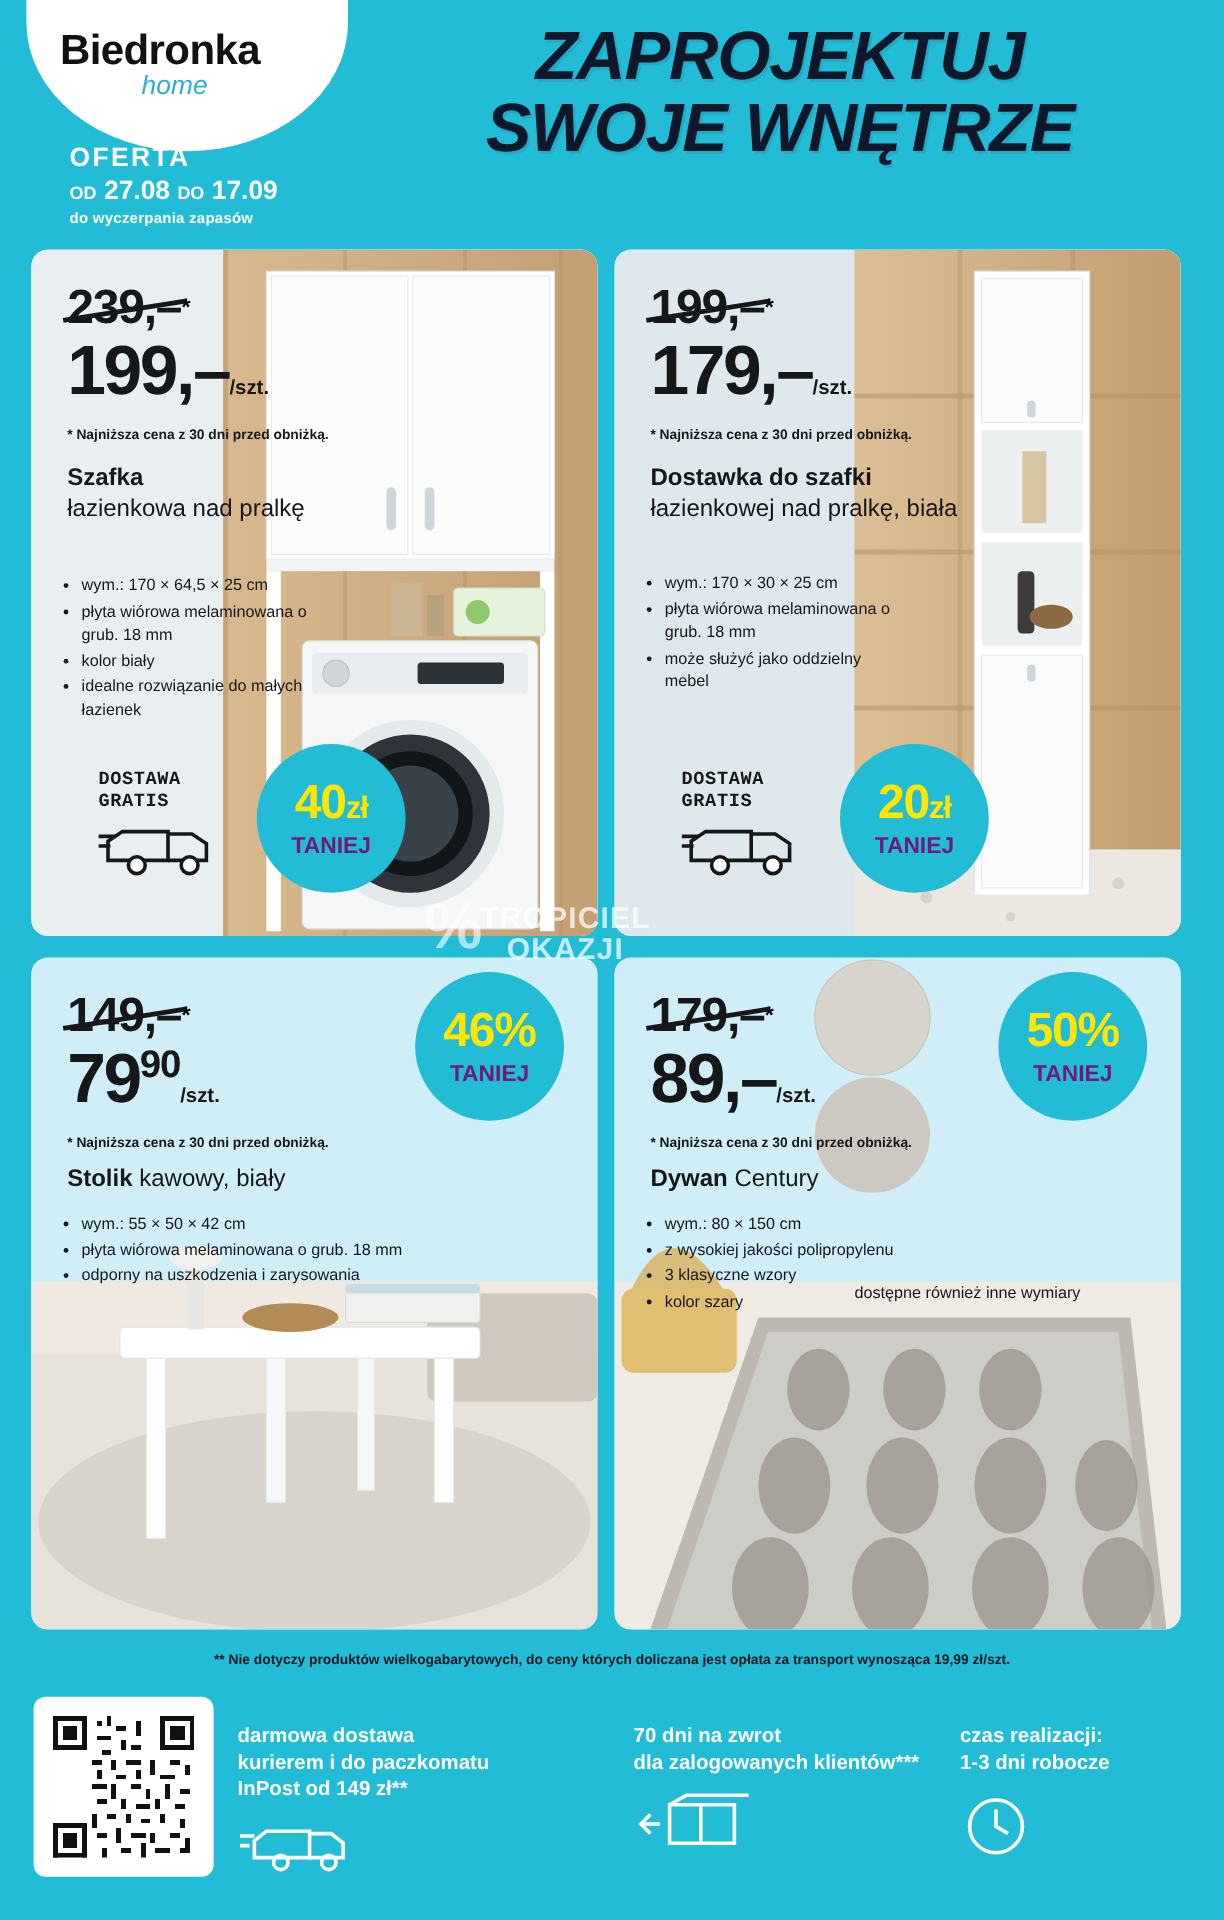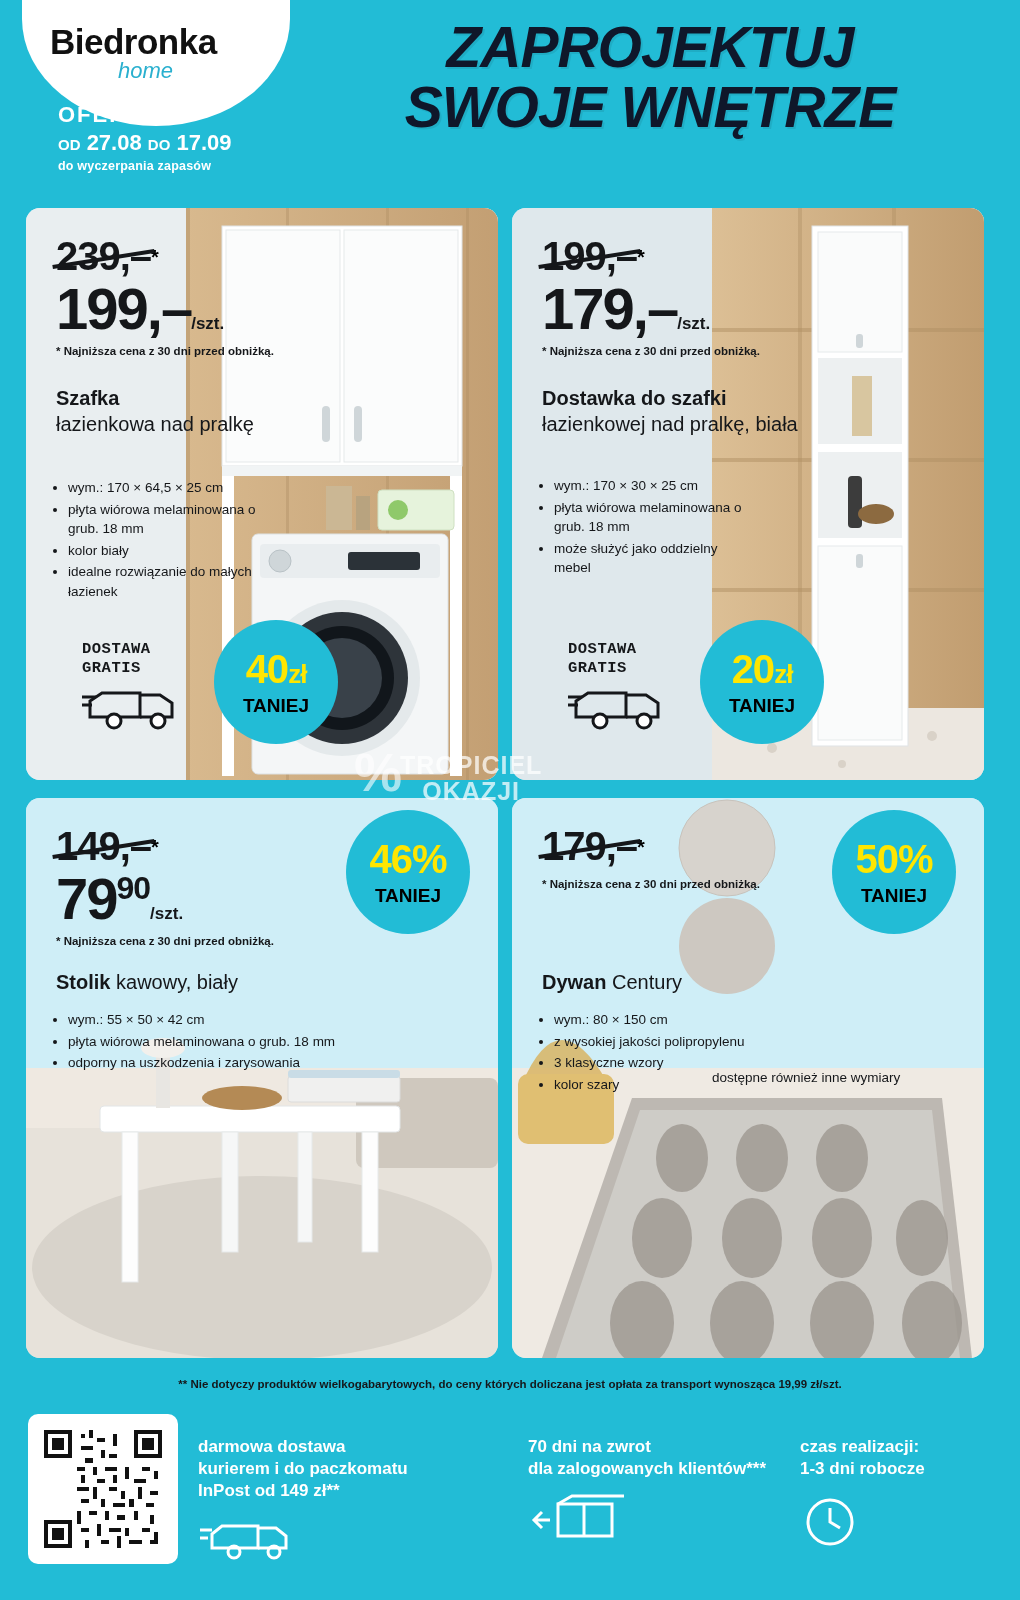--- a/index.html
+++ b/index.html
@@ -20,21 +20,21 @@
     border-radius: 0 0 150px 150px / 0 0 120px 120px;
   }
   .logo-text {
     position: absolute; left: 50px; top: 22px;
     font-size: 35px; font-weight: bold; color: #111; letter-spacing: -0.5px;
   }
   .logo-sub {
     position: absolute; left: 118px; top: 58px;
     font-size: 22px; color: #2ab0cf; font-style: italic;
   }
-  .offer-block { position: absolute; left: 58px; top: 102px; color: #fff; }
+  .offer-block { position: absolute; left: 58px; top: 118px; color: #fff; }
   .offer-title { font-size: 22px; font-weight: bold; letter-spacing: 2px; }
   .offer-dates { font-size: 22px; font-weight: bold; margin-top: 2px; text-align: right; }
   .offer-dates .sm { font-size: 15px; font-weight: bold; }
   .offer-note { font-size: 12.5px; margin-top: 3px; font-weight: bold; letter-spacing: .2px; }
 
   .headline {
     position: absolute; left: 300px; top: 18px; width: 700px;
     text-align: center; color: #0f172a;
     font-size: 57px; font-weight: bold; line-height: 1.05;
     letter-spacing: -1px; font-style: italic;
@@ -68,21 +68,21 @@
     content: ""; position: absolute; left: -4px; right: -4px; top: 52%;
     height: 4px; background: #15171a; transform: rotate(-9deg);
   }
   .price-star { font-size: 20px; vertical-align: super; font-weight: bold; }
   .price-new {
     font-size: 58px; font-weight: bold; color: #15171a; letter-spacing: -2px;
     line-height: .95; margin-top: 2px;
   }
   .price-new .sup { font-size: 32px; vertical-align: super; letter-spacing: -1px; }
   .price-new .unit { font-size: 17px; font-weight: bold; letter-spacing: 0; }
-  .price-note { font-size: 11.5px; color: #15171a; line-height: 1.25; margin-top: 8px; font-weight: bold; }
+  .price-note { font-size: 11.5px; color: #15171a; line-height: 1.25; margin-top: 20px; font-weight: bold; }
 
   .prod-title {
     position: absolute; left: 30px; z-index: 6;
     font-size: 20px; color: #15171a; line-height: 1.28; font-weight: normal;
   }
   .prod-title b { font-weight: bold; }
   .bullets {
     position: absolute; left: 42px; z-index: 6;
     font-size: 13.5px; color: #15171a; line-height: 1.45;
   }
@@ -96,21 +96,21 @@
   
   .badge {
     position: absolute; z-index: 8;
     width: 124px; height: 124px; border-radius: 50%;
     background: #22bcd6; color: #ffe600;
     display: flex; flex-direction: column; align-items: center; justify-content: center;
     font-weight: bold; line-height: 1;
   }
   .badge .big { font-size: 40px; letter-spacing: -1px; }
   .badge .big .zl { font-size: 26px; margin-top: 16px; }
-  .badge .small { font-size: 19px; margin-top: 7px; color: #000000; }
+  .badge .small { font-size: 19px; margin-top: 7px; color: #701a75; }
 
   
   .watermark {
     position: absolute; left: 400px; top: 752px; z-index: 20;
     color: rgba(255,255,255,.72); font-weight: bold; font-size: 25px;
     text-align: center; line-height: 1.05; letter-spacing: 1px;
     pointer-events: none;
   }
   .watermark .perc {
     position: absolute; left: -46px; top: -8px; font-size: 54px; color: rgba(255,255,255,.6);
@@ -379,20 +379,21 @@
               <ellipse cx="410" cy="440" rx="26" ry="38"></ellipse>
             <ellipse cx="130" cy="525" rx="32" ry="42"></ellipse>
               <ellipse cx="230" cy="525" rx="32" ry="42"></ellipse>
             <ellipse cx="330" cy="525" rx="32" ry="42"></ellipse>
               <ellipse cx="420" cy="525" rx="30" ry="42"></ellipse>
           </g>
         </svg>
 
         <div class="price-wrap">
           <div class="price-old"><span>179,–</span></div><span class="price-star">*</span>
+          <div class="price-new"><span>89,–</span><span class="unit">/szt.</span></div>
           <div class="price-note">* Najniższa cena z 30 dni przed obniżką.</div>
         </div>
 
         <div class="prod-title" style="top:172px">
           <b>Dywan</b>
           <span>Century</span>
         </div>
 
         <ul class="bullets" style="top:212px; width:250px">
           <li>wym.: 80 × 150 cm</li>

